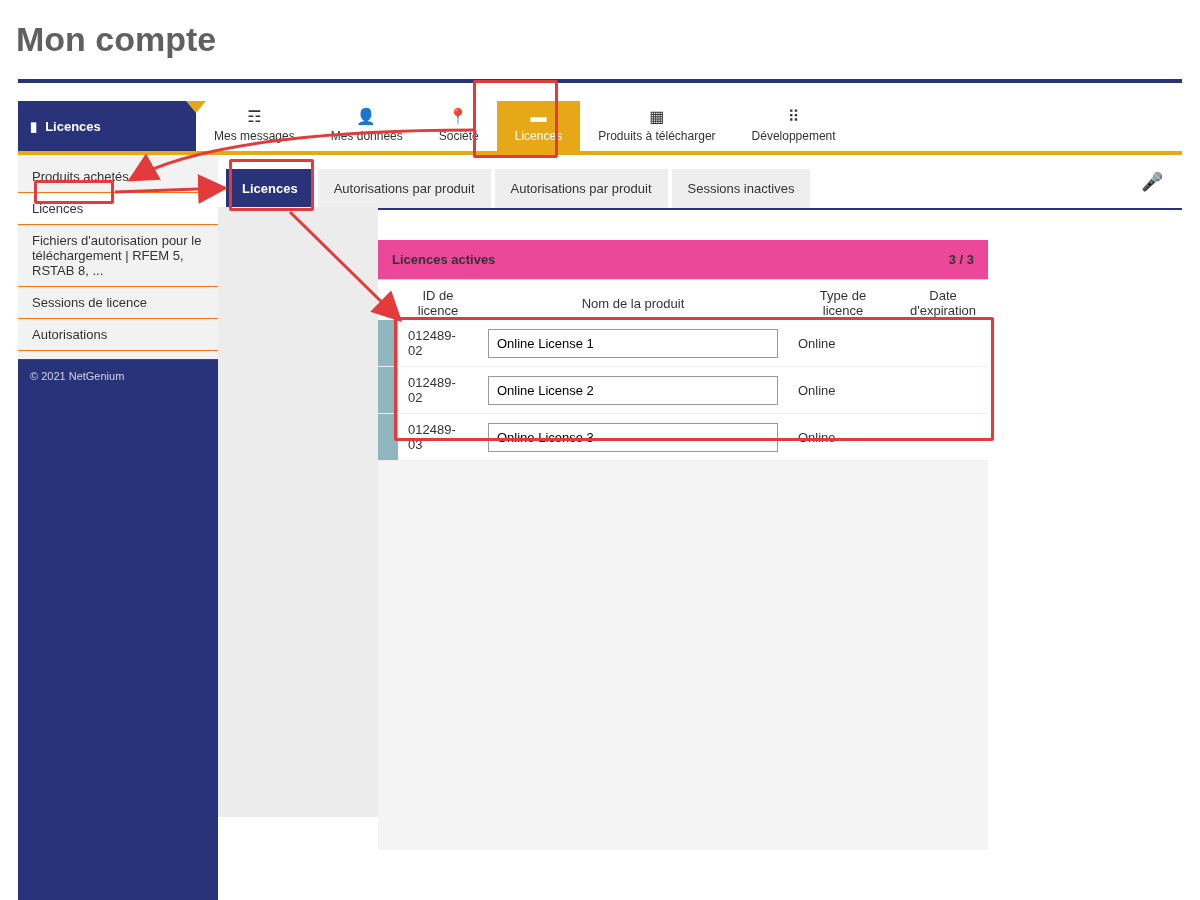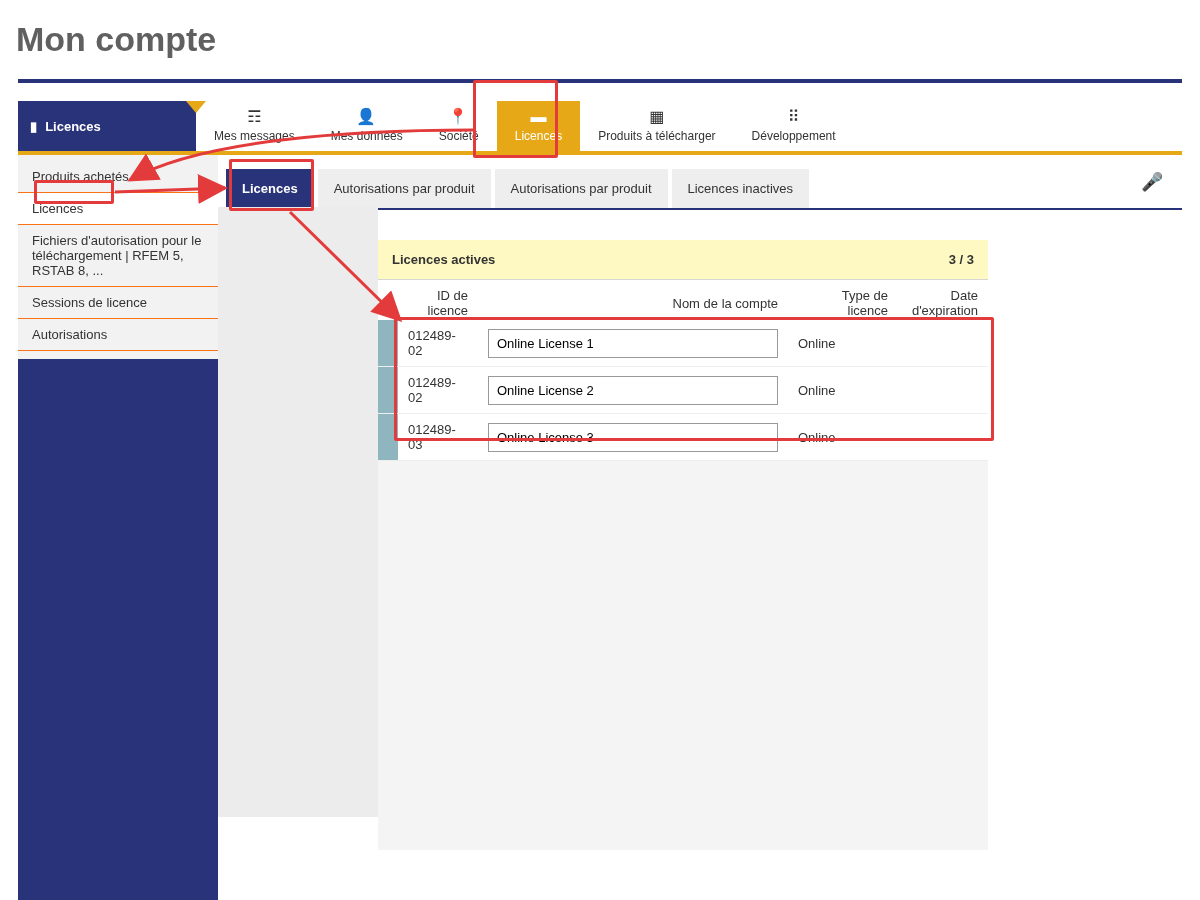--- a/index.html
+++ b/index.html
@@ -149,33 +149,33 @@
   .gutter-bg {
     position:absolute;
     left:0; top:52px;
     width:160px; height:610px;
     background:#ececec;
   }
   .panel-header {
     display:flex;
     justify-content:space-between;
     align-items:center;
-    background:#fef9c3;
+    background:#ec4899;
     padding: 12px 14px;
     font-weight: 600;
     font-size: 13px;
     border-bottom: 1px solid #d6d6d6;
   }
   .table {
     width:100%;
     border-collapse: collapse;
     background:#fff;
   }
   .table th {
-    text-align:right;
+    text-align:center;
     font-weight:400;
     font-size:13px;
     color:#333;
     padding: 8px 10px 2px 10px;
   }
   .table .filter-row td{
     color:#888;
     font-size:12px;
     padding: 0 10px 10px 10px;
     border-bottom: 1px solid #e2e2e2;
@@ -255,46 +255,47 @@
   <div class="layout">
 
     <div class="sidebar">
       <div class="sidebar-menu">
         <div class="side-item">Produits achetés</div>
         <div class="side-item active">Licences</div>
         <div class="side-item">Fichiers d'autorisation pour le téléchargement | RFEM 5, RSTAB 8, ...</div>
         <div class="side-item">Sessions de licence</div>
         <div class="side-item">Autorisations</div>
       </div>
+      <div class="sidebar-footer">© 2021 NetGenium</div>
     </div>
 
     <div class="main">
       <div class="tabbar-wrap">
         <div class="tabbar">
           <div class="tab active">Licences</div>
           <div class="tab">Autorisations par produit</div>
           <div class="tab">Autorisations par produit</div>
-          <div class="tab">Licences inactives</div>
+          <div class="tab">Sessions inactives</div>
         </div>
         <span class="mic">🎤</span>
       </div>
 
       <div class="gutter-bg"></div>
 
       <div class="content-col" style="position:relative; top:30px;">
         <div class="panel-header">
           <span>Licences actives</span>
           <span>3 / 3</span>
         </div>
         <table class="table">
           <thead>
             <tr>
               <th style="width:6px"></th>
               <th style="width:80px">ID de licence</th>
-              <th style="width:300px">Nom de la compte</th>
+              <th style="width:300px">Nom de la produit</th>
               <th style="width:110px">Type de licence</th>
               <th>Date d'expiration</th>
             </tr>
           </thead>
           <tbody class="data">
             <tr>
               <td class="row-accent"></td>
               <td>012489-02</td>
               <td><input class="name-input" value="Online License 1" style=""></td>
               <td>Online</td>

